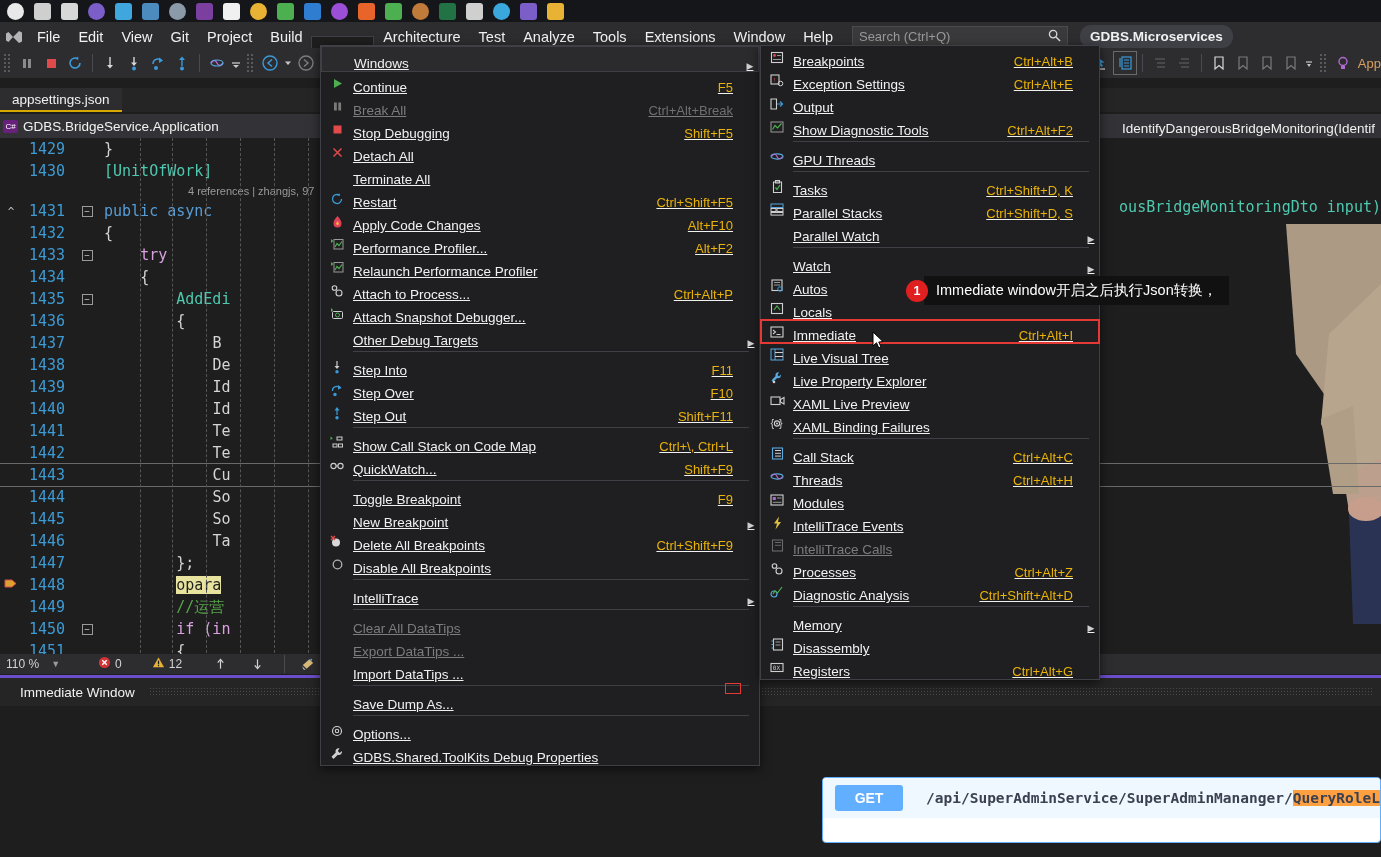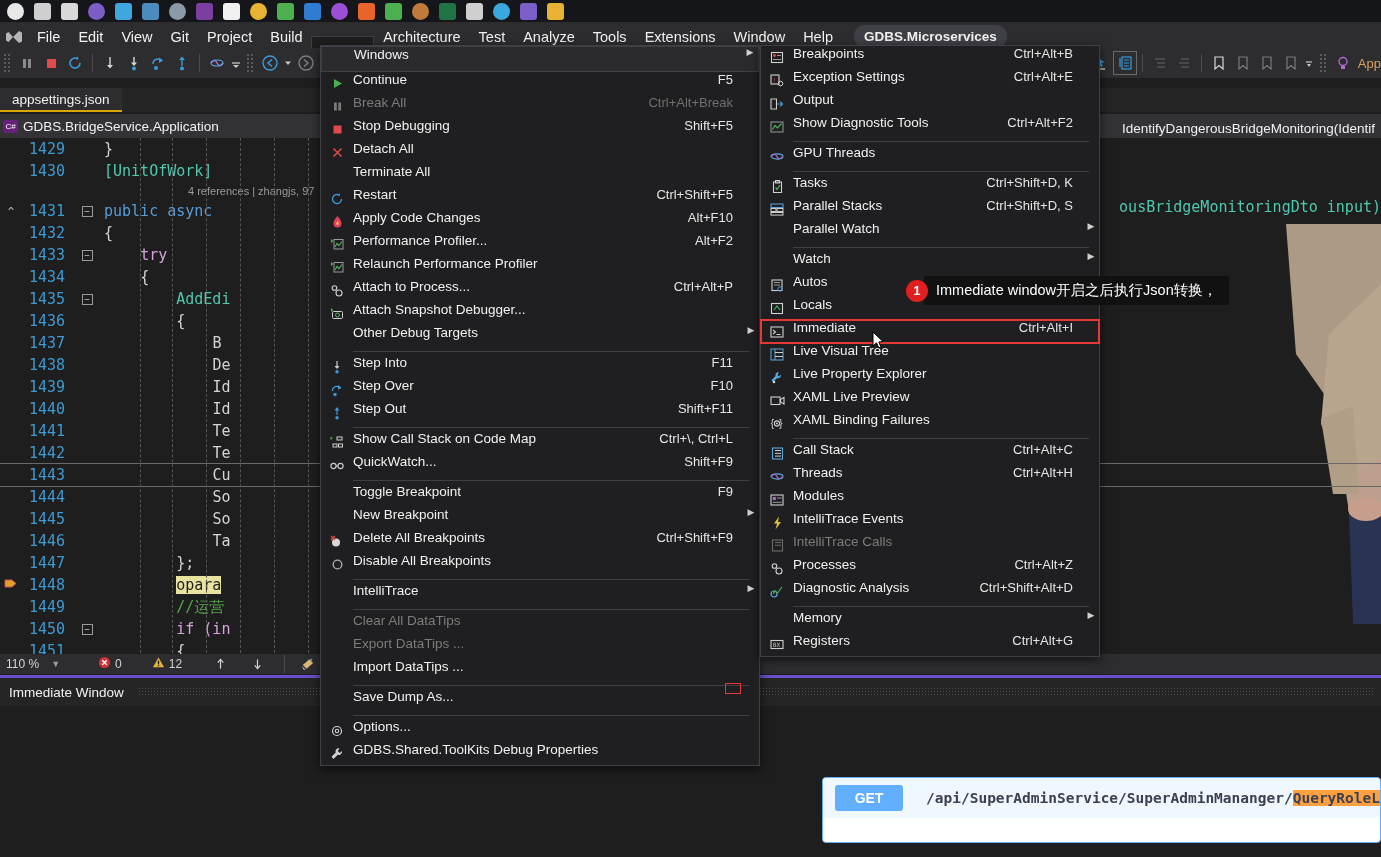--- a/index.html
+++ b/index.html
@@ -108,26 +108,26 @@
   .api-path { font-family:"DejaVu Sans Mono", monospace; font-size:14.5px; font-weight:bold; color:#3b4151; white-space:nowrap;}
   .api-hl { background:#ffa040; }
 
   
   .menu-panel {
     position:absolute; background:#1f1f21; border:1px solid #3f3f46;
     box-shadow:0 3px 10px rgba(0,0,0,.6); z-index:40;
   }
   #debug-menu { left:320px; top:45px; width:440px; }
   #windows-submenu { left:760px; top:45px; width:340px; }
-  .mi { height:23px; display:flex; align-items:flex-start; color:#f1f1f1; font-size:13.5px; position:relative; }
+  .mi { height:23px; display:flex; align-items:flex-end; color:#f1f1f1; font-size:13.5px; position:relative;text-decoration:underline; }
   .mi.hdr { height:26px; }
   .mi.dim { color:#7c7c7c; }
   .mi-icon { width:32px; height:23px; display:flex; align-items:center; justify-content:center; flex:0 0 32px;}
   .mi-label { flex:1; white-space:nowrap; }
-  .mi-key { color:#e5e5e5; font-size:13px; padding-right:10px; white-space:nowrap; }
+  .mi-key { color:#eab308; font-size:13px; padding-right:10px; white-space:nowrap; }
   .mi.dim .mi-key { color:#6f6f6f; }
   .mi-arrow { width:16px; text-align:center; color:#d0d0d0; font-size:9px; }
   .msep { height:1px; background:#3f3f46; margin:3px 10px 3px 32px; }
   .mi.selected { background:#2b2b2e; border:1px solid #3f3f46; }
   .mi.framed { outline:2px solid #e53935; outline-offset:-1px; }
 
   .callout { position:absolute; left:906px; top:276px; z-index:60; display:flex; align-items:center; }
   .callout-num { width:22px; height:22px; border-radius:50%; background:#e02020; color:#fff;
     font-size:12.5px; font-weight:bold; display:flex; align-items:center; justify-content:center; z-index:2;}
   .callout-body { background:#111; color:#fff; font-size:14.5px; padding:5px 12px;
@@ -222,20 +222,29 @@
         <div class="menu-item">Build</div>
         <div class="menu-item active">Debug</div>
         <div class="menu-item">Architecture</div>
         <div class="menu-item">Test</div>
         <div class="menu-item">Analyze</div>
         <div class="menu-item">Tools</div>
         <div class="menu-item">Extensions</div>
         <div class="menu-item">Window</div>
         <div class="menu-item">Help</div>
       </div>
+    <div class="search-box">
+      <span>Search (Ctrl+Q)</span>
+      <span>
+        <svg width="13" height="13" viewBox="0 0 14 14">
+            <circle cx="5.5" cy="5.5" r="4" fill="none" stroke="#d8d8d8" stroke-width="1.4"></circle>
+            <line x1="8.6" y1="8.6" x2="13" y2="13" stroke="#d8d8d8" stroke-width="1.6"></line>
+          </svg>
+      </span>
+    </div>
     <div class="sol-title">GDBS.Microservices</div>
   </div>
 
   <div class="toolbar">
     <div class="grip"></div>
     <div class="tbtn">
       <svg width="14" height="14" viewBox="0 0 14 14">
           <rect x="3" y="3" width="3" height="9" fill="#8a8a8a"></rect>
           <rect x="8" y="3" width="3" height="9" fill="#8a8a8a"></rect>
         </svg>
@@ -616,21 +625,21 @@
           <path d="M2 9 L6 13 L4 13 Z" fill="#c8c8c8"></path>
           <circle cx="12" cy="2.5" r="1" fill="#5aa8e0"></circle>
         </svg>
       <span style="color:#9a9a9a;font-size:9px;">▼</span>
     </div>
     <div class="sb-item" style="padding-left:10px;color:#9a9a9a;font-size:11px;">◀</div>
   </div>
 
   <div class="purple-line"></div>
   <div class="imm-header">
-    <span style="padding-left:9px">Immediate Window</span>
+    <span style="padding-left:20px">Immediate Window</span>
     <span style="flex:1;height:10px;margin-left:14px;margin-right:8px;
       background-image:radial-gradient(#4a4a4e 1px,transparent 1px);background-size:3px 3px;"></span>
   </div>
   <div class="imm-body"></div>
 
   <div class="swagger">
     <div class="swagger-row">
       <div class="get-pill">GET</div>
       <div class="api-path">
         <span>/api/SuperAdminService/SuperAdminMananger/</span><span class="api-hl">QueryRoleL</span>
@@ -1189,20 +1198,33 @@
       </div>
       <div class="msep"></div>
       <div class="mi">
         <span class="mi-icon"></span>
         <span class="mi-label">Memory</span>
         <span class="mi-key"></span>
         <span class="mi-arrow">▶</span>
       </div>
       <div class="mi">
         <span class="mi-icon">
+          <svg width="13" height="13" viewBox="0 0 13 13">
+            <rect x="2.5" y="1" width="9" height="11" fill="none" stroke="#cfcfcf" stroke-width="1.1"></rect>
+            <path d="M0.5 3 L2.5 3 M0.5 6.5 L2.5 6.5 M0.5 10 L2.5 10" stroke="#5aa8e0" stroke-width="1.1"></path>
+            <line x1="4.5" y1="4" x2="9.5" y2="4" stroke="#9a9a9a" stroke-width="1"></line>
+            <line x1="4.5" y1="7" x2="9.5" y2="7" stroke="#9a9a9a" stroke-width="1"></line>
+          </svg>
+        </span>
+        <span class="mi-label">Disassembly</span>
+        <span class="mi-key"></span>
+        <span class="mi-arrow"></span>
+      </div>
+      <div class="mi">
+        <span class="mi-icon">
           <svg width="14" height="11" viewBox="0 0 14 11">
             <rect x="1" y="1.5" width="12" height="8" fill="none" stroke="#cfcfcf" stroke-width="1.1"></rect>
             <text x="2.8" y="7.6" font-size="6" fill="#cfcfcf" font-family="monospace">0X</text>
           </svg>
         </span>
         <span class="mi-label">Registers</span>
         <span class="mi-key">Ctrl+Alt+G</span>
         <span class="mi-arrow"></span>
       </div>
     </div>

